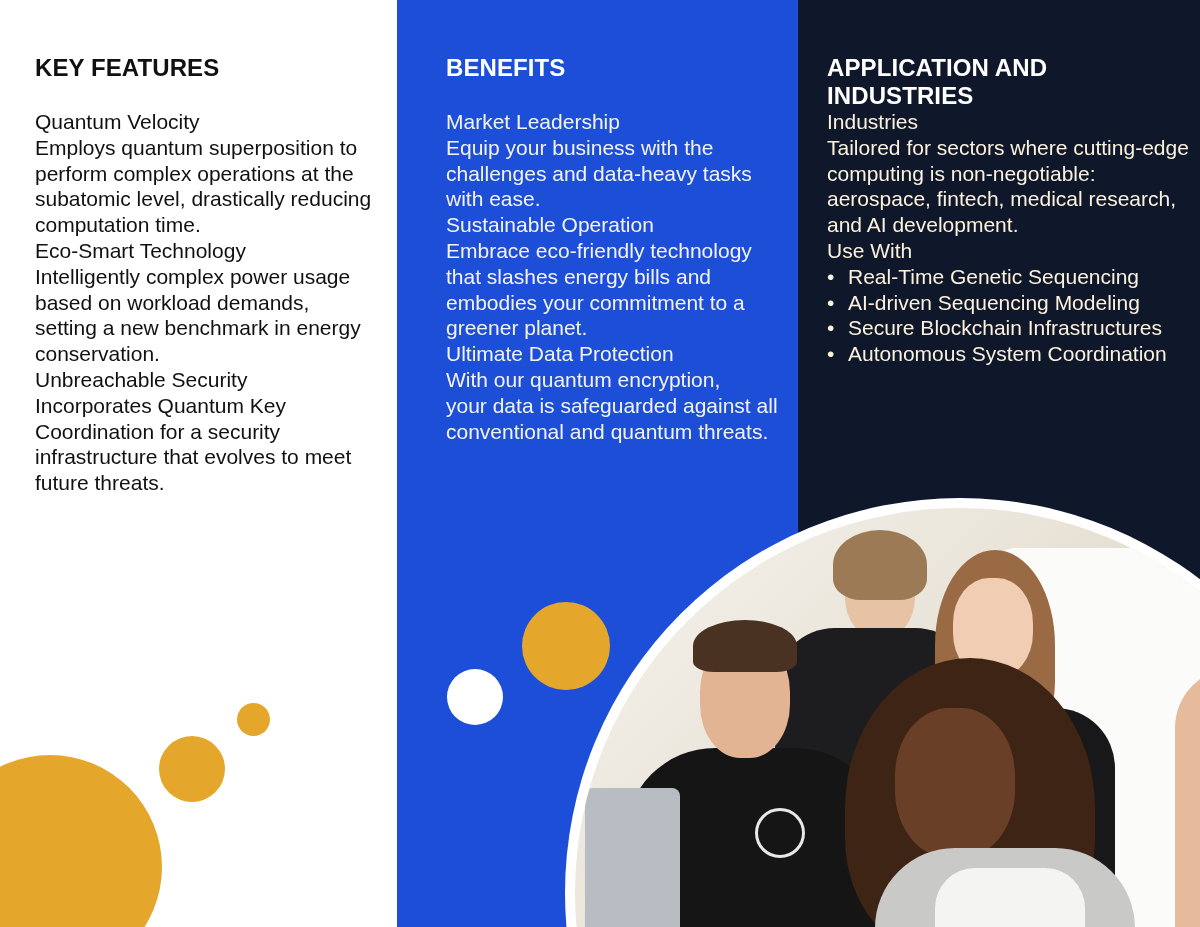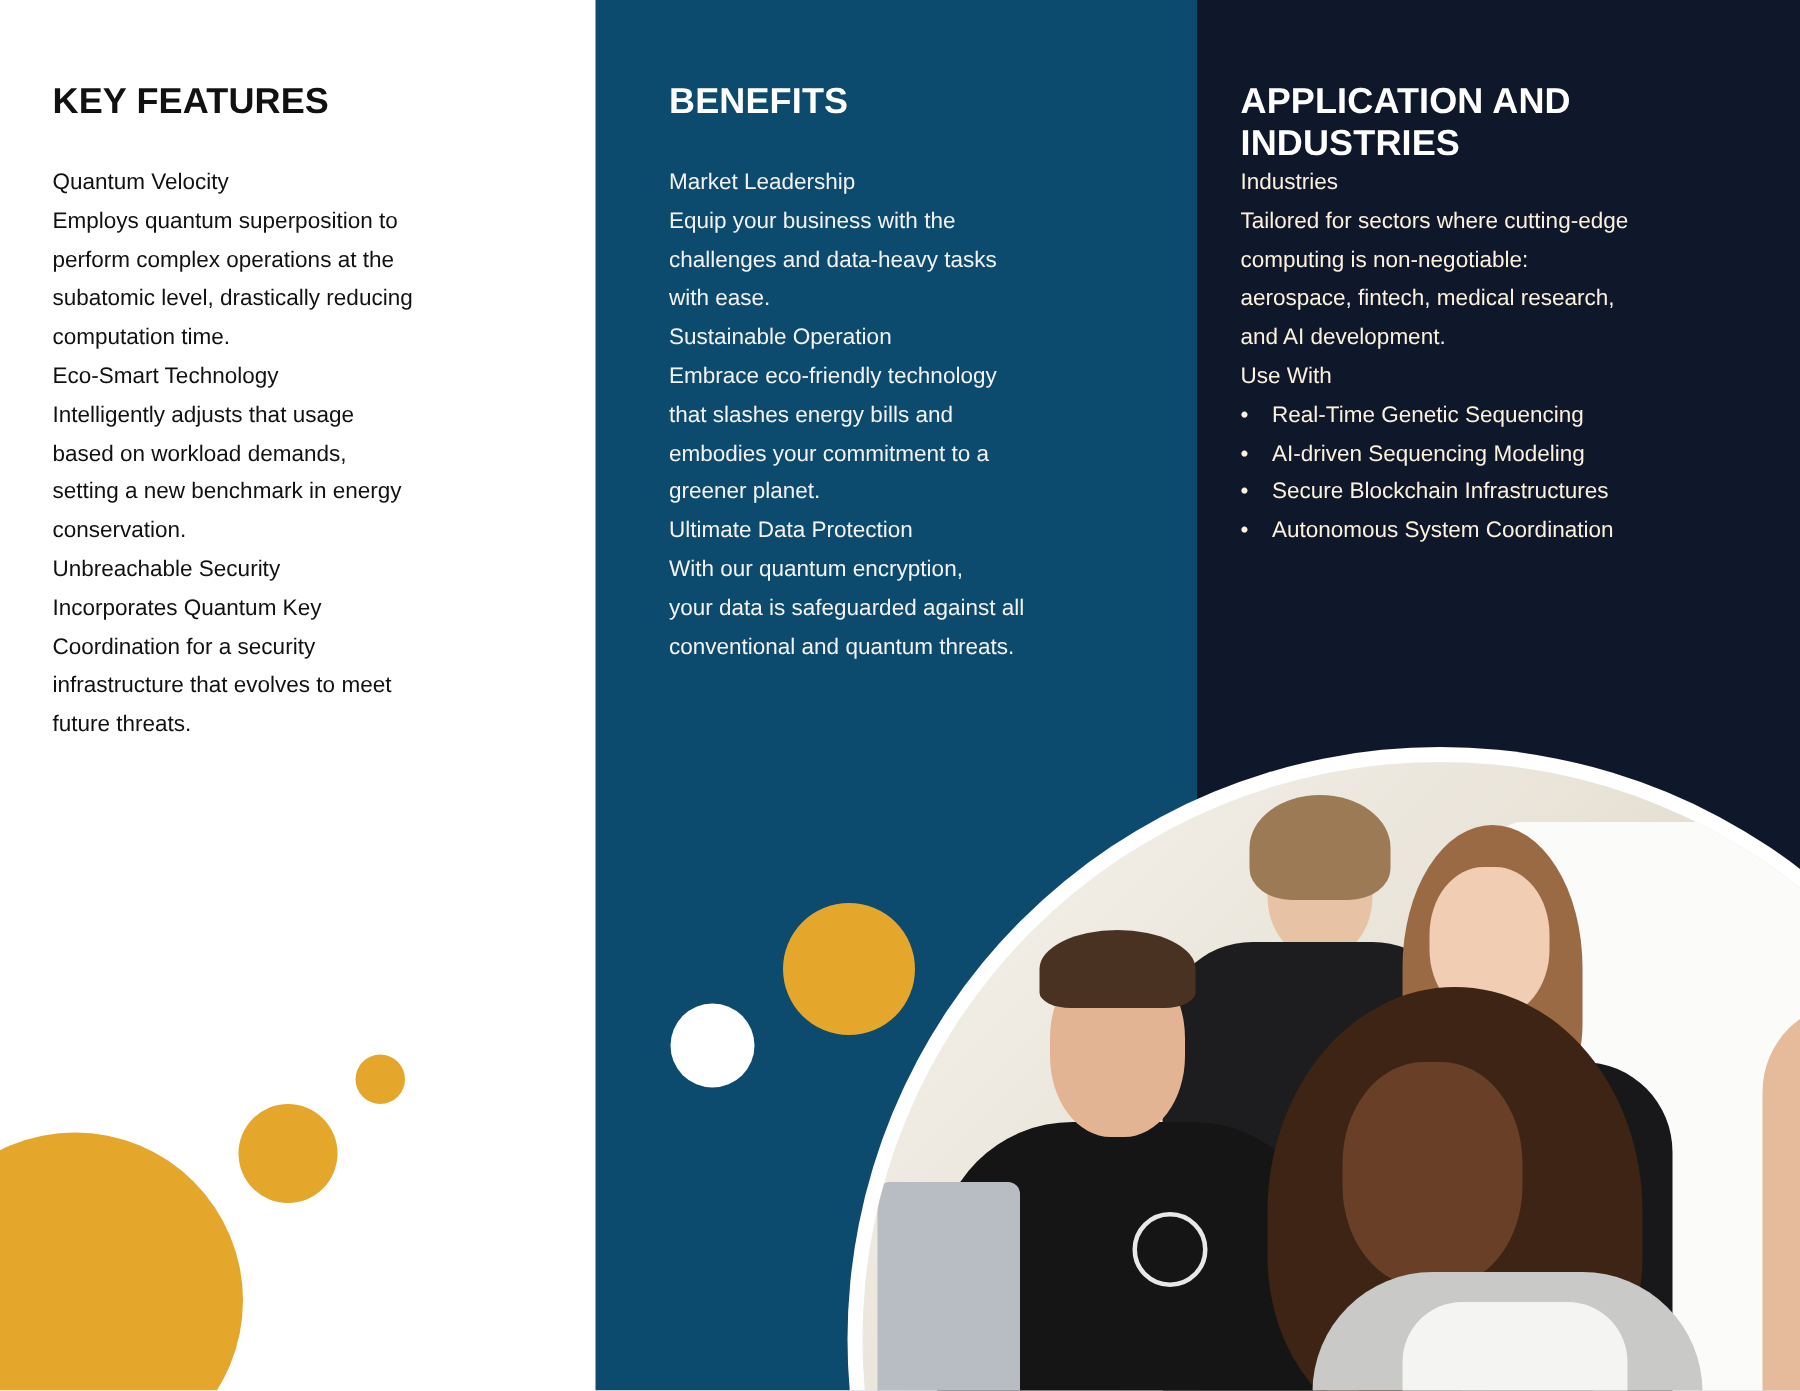--- a/index.html
+++ b/index.html
@@ -1,25 +1,25 @@
 <!DOCTYPE html>
 <html><head>
 <meta charset="utf-8">
 <style>
   html, body { margin:0; padding:0; }
   body { width:1200px; height:927px; position:relative; overflow:hidden; font-family:"Liberation Sans", "DejaVu Sans", sans-serif; }
   .panel { position:absolute; top:0; height:927px; overflow:hidden; }
   .p1 { left:0; width:397px; background:#ffffff; color:#111111; }
-  .p2 { left:397px; width:401px; background:#0c4a6e; color:#f3f3f3; }
+  .p2 { left:397px; width:401px; background:#1d4ed8; color:#f3f3f3; }
   .p3 { left:798px; width:402px; background:#0f172a; color:#fbf1dc; }
   .heading { position:absolute; top:54px; font-weight:bold; font-size:24px; letter-spacing:0.1px; }
   .p1 .heading { left:35px; color:#111111; }
   .p2 .heading { left:49px; color:#ffffff; }
   .p3 .heading { left:29px; color:#ffffff; }
-  .body { position:absolute; top:109px; font-size:15px; line-height:25.8px; }
+  .body { position:absolute; top:109px; font-size:21px; line-height:25.8px; }
   .p1 .body { left:35px; width:345px; }
   .p2 .body { left:49px; width:340px; }
   .p3 .body { left:29px; width:370px; }
   .line { display:block; white-space:nowrap; }
   .bullets { margin:0; padding:0; list-style:none; }
   .bullets li { position:relative; padding-left:21px; white-space:nowrap; }
   .bullets li .dot { position:absolute; left:0; top:0; }
   .circle { position:absolute; border-radius:50%; }
   .photo-wrap { position:absolute; left:565px; top:498px; width:790px; height:790px; border-radius:50%; background:#ffffff; overflow:hidden; }
   .photo { position:absolute; left:10px; top:10px; width:770px; height:770px; border-radius:50%; overflow:hidden;
@@ -31,21 +31,21 @@
 
 <section class="panel p1">
   <h2 class="heading" style="margin:0;">KEY FEATURES</h2>
   <div class="body">
     <span class="line">Quantum Velocity</span>
     <span class="line">Employs quantum superposition to</span>
     <span class="line">perform complex operations at the</span>
     <span class="line">subatomic level, drastically reducing</span>
     <span class="line">computation time.</span>
     <span class="line">Eco-Smart Technology</span>
-    <span class="line">Intelligently adjusts that usage</span>
+    <span class="line">Intelligently complex power usage</span>
     <span class="line">based on workload demands,</span>
     <span class="line">setting a new benchmark in energy</span>
     <span class="line">conservation.</span>
     <span class="line">Unbreachable Security</span>
     <span class="line">Incorporates Quantum Key</span>
     <span class="line">Coordination for a security</span>
     <span class="line">infrastructure that evolves to meet</span>
     <span class="line">future threats.</span>
   </div>
   <div class="circle" style="left:-62px; top:755px; width:224px; height:224px; background:#e4a72b;"></div>

